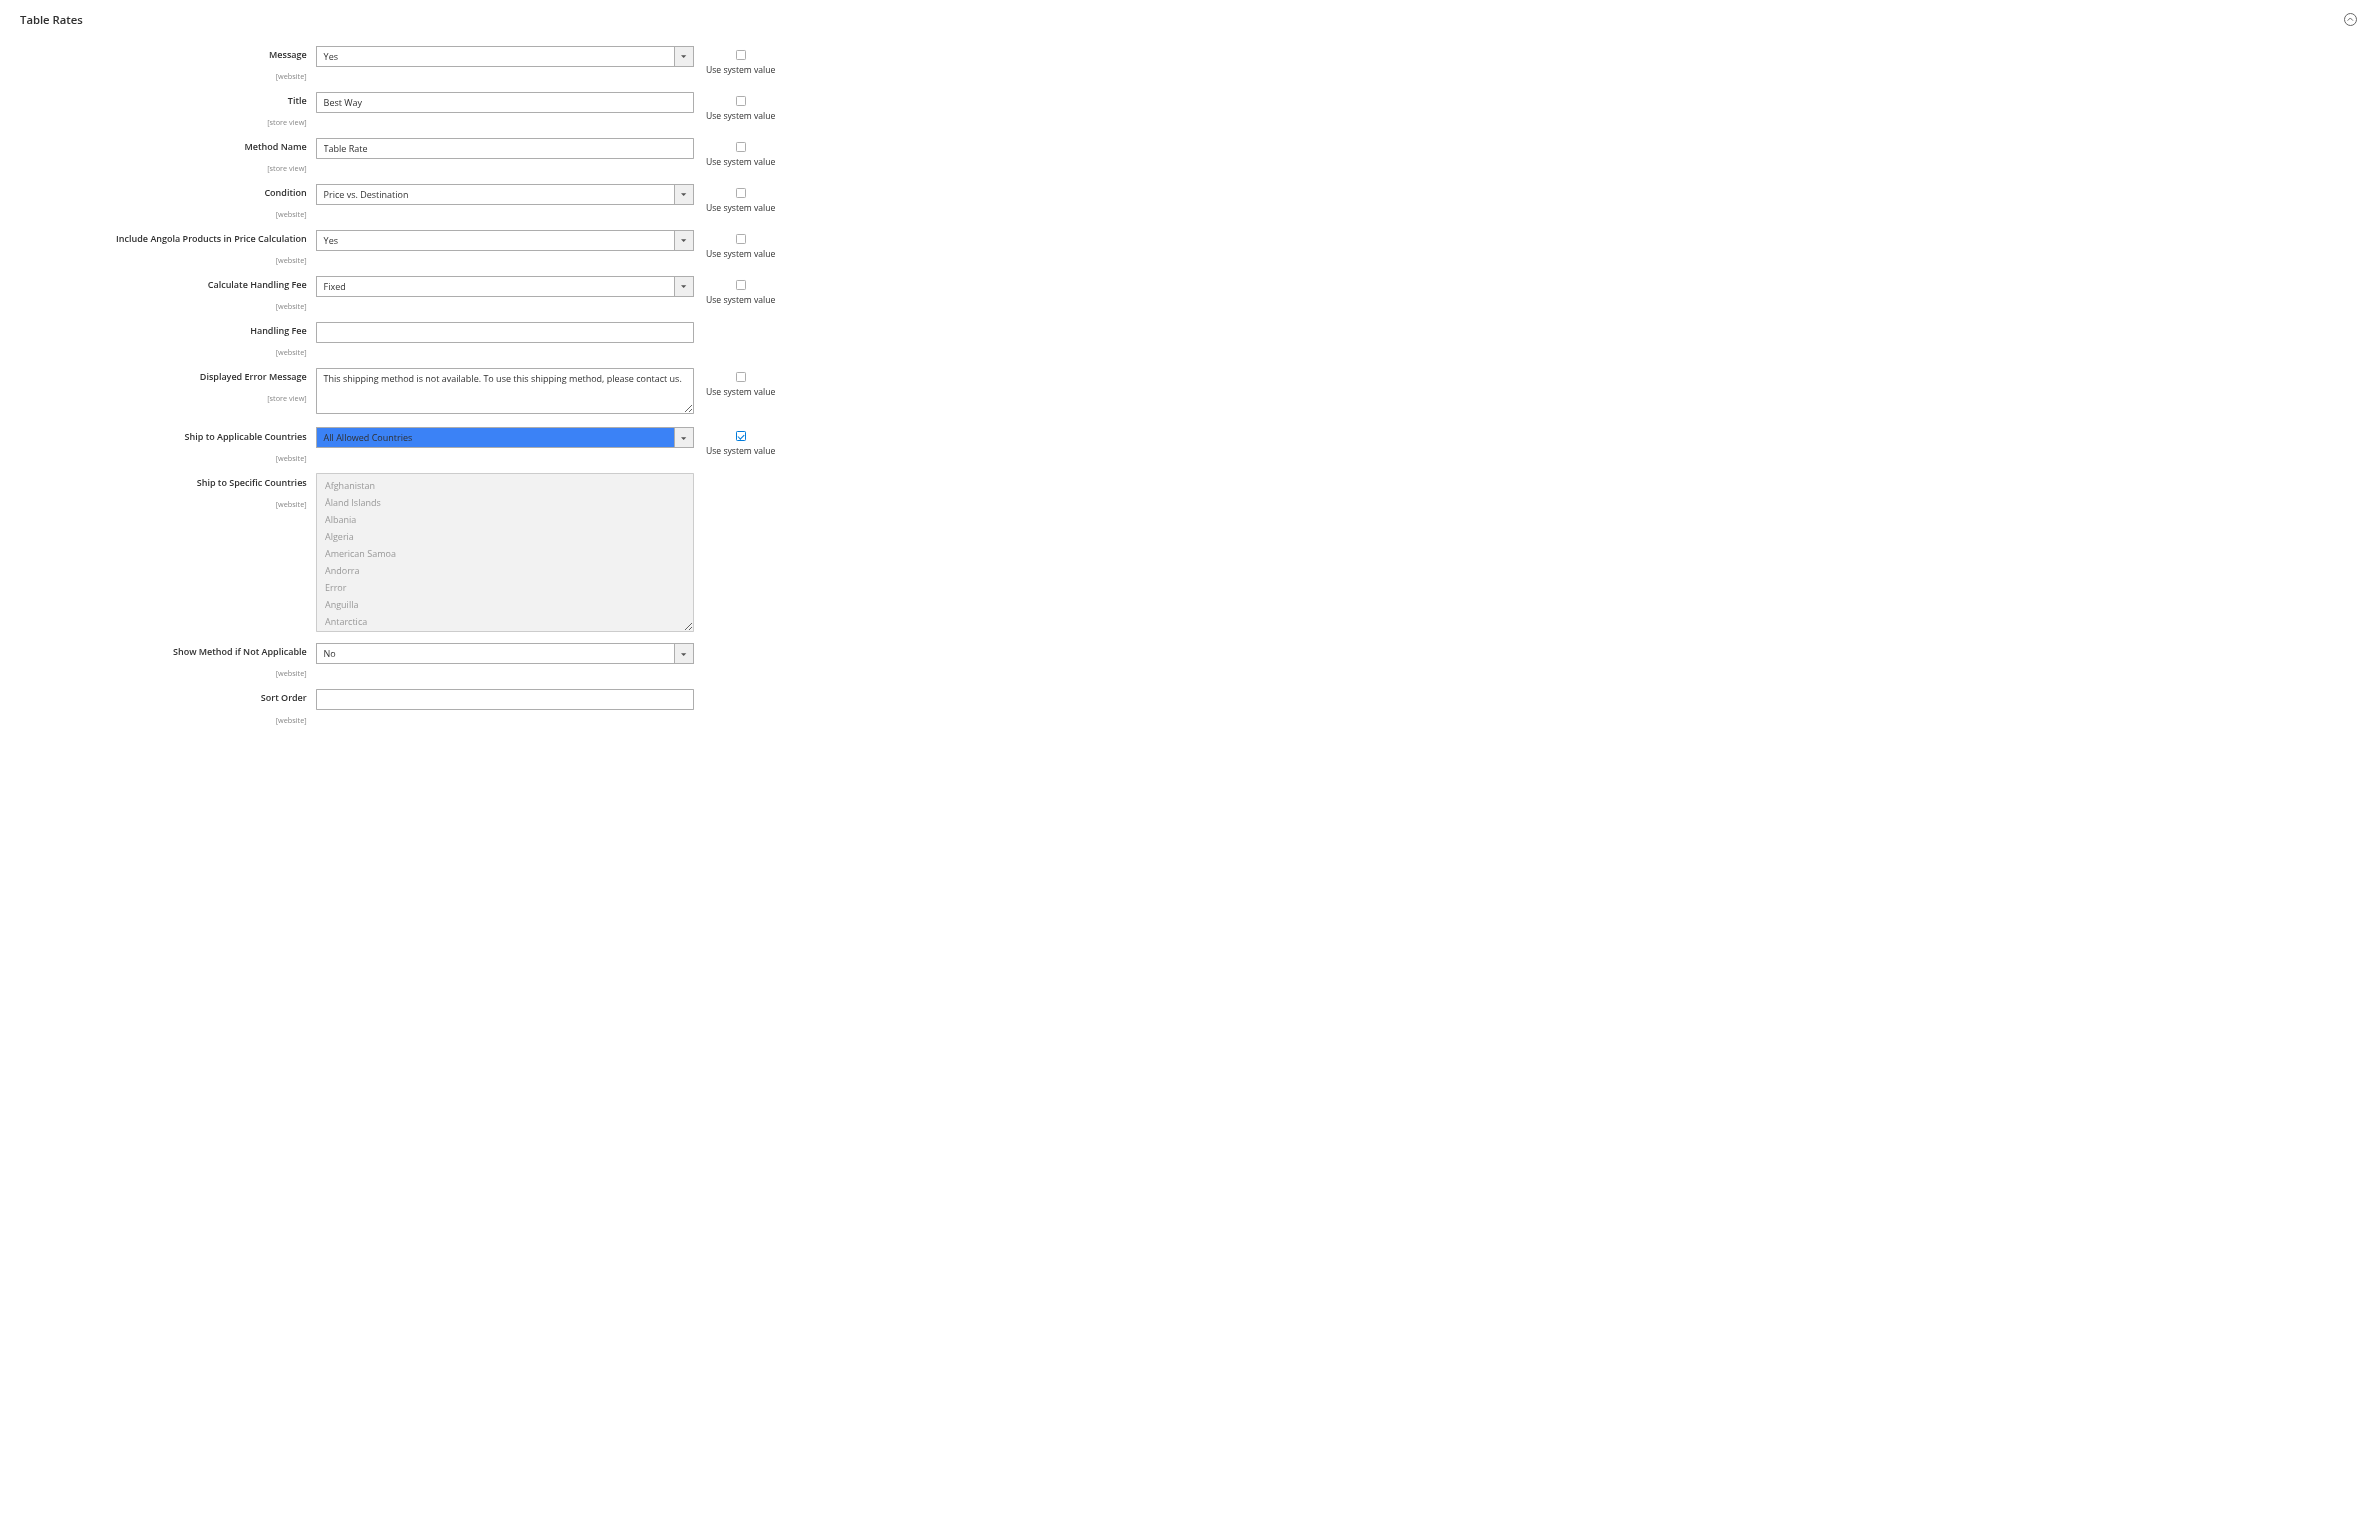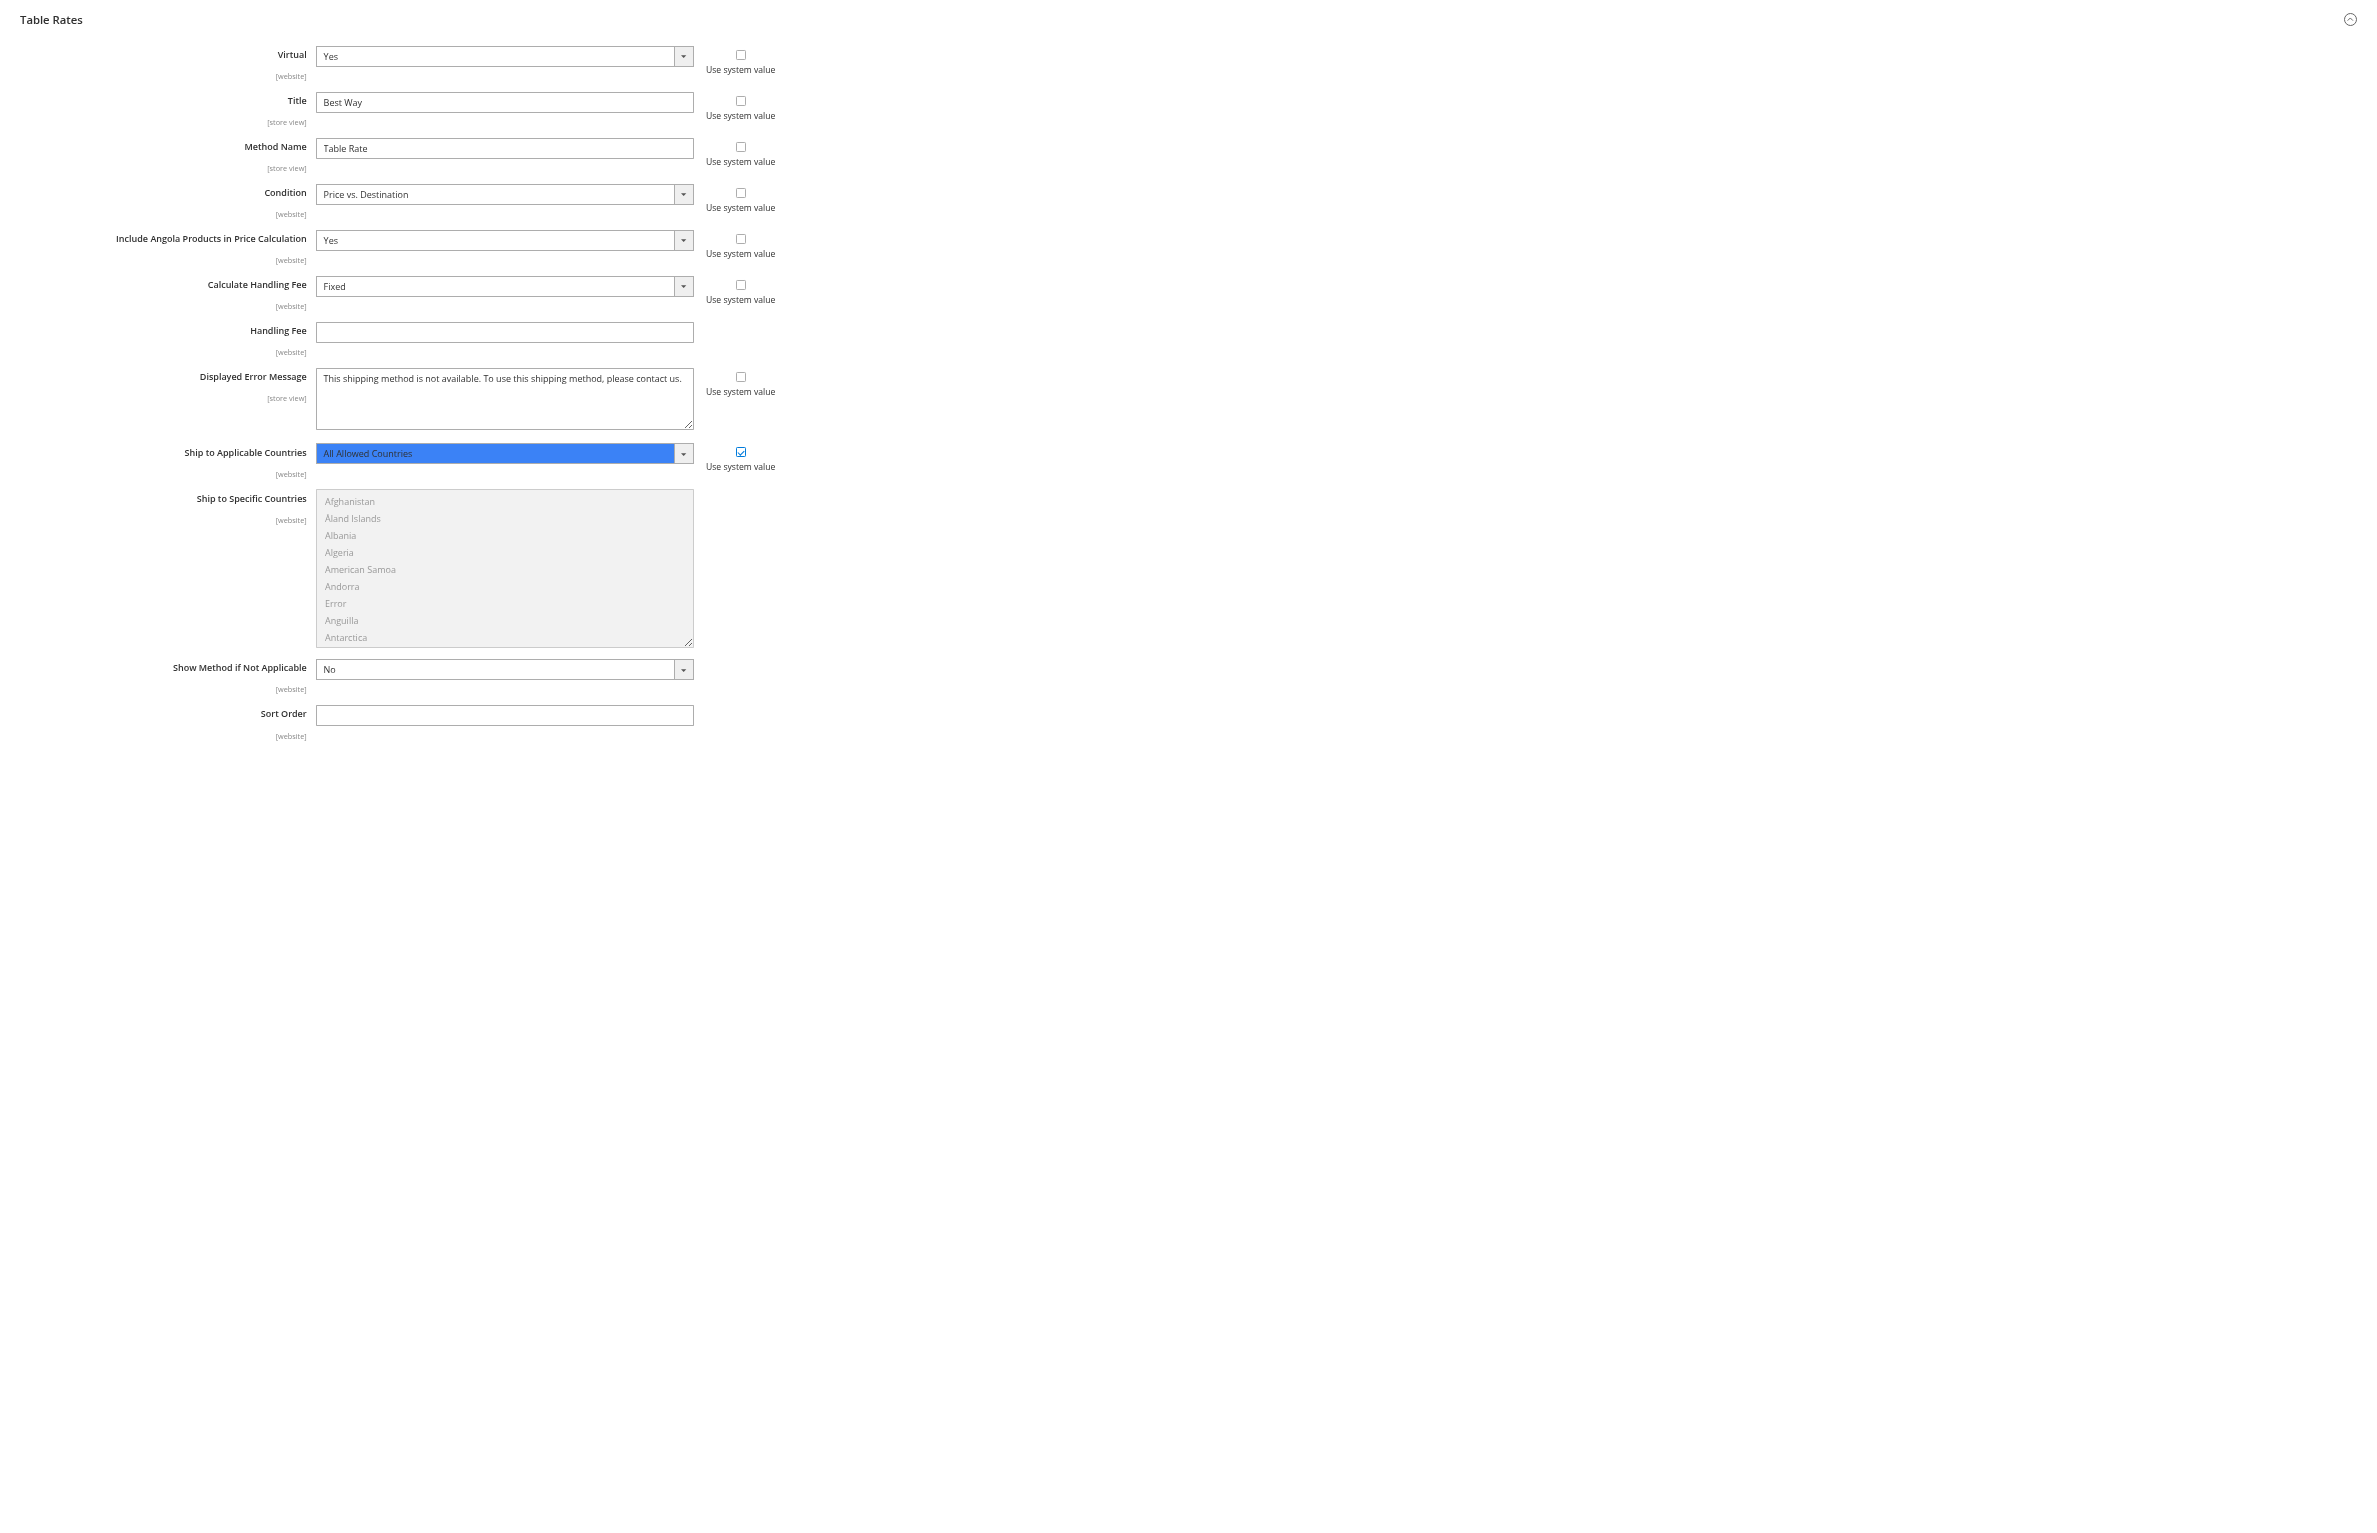--- a/index.html
+++ b/index.html
@@ -105,21 +105,21 @@
     color: #303030;
     border: 0.7px solid #adadad;
     background: #fff;
     border-radius: 0.7px;
   }
   .txt {
     height: 21px;
     padding: 0 6.6px;
   }
   .ta {
-    height: 62px;
+    height: 46px;
     padding: 4.6px 6.6px;
     resize: both;
     line-height: 1.4;
   }
   .sel-wrap {
     display: flex;
     width: 100%;
   }
   .sel-display {
     flex: 1;
@@ -186,21 +186,21 @@
       <span>
         <svg viewBox="0 0 10 10">
             <path d="M1 7 L5 3 L9 7" fill="none" stroke="#666" stroke-width="1.5"></path>
           </svg>
       </span>
     </div>
   </div>
 
   <div class="form-row">
     <div class="label-col">
-      <div class="label-main">Virtual</div>
+      <div class="label-main">Message</div>
       <div class="label-scope">[website]</div>
     </div>
     <div class="input-col">
       <div class="sel-wrap">
         <div class="sel-display">Yes</div>
         <div class="sel-btn">
           <span><svg viewBox="0 0 8 8">
                 <path d="M0 2 L4 6 L8 2 Z" fill="#555"></path>
               </svg></span>
         </div>

